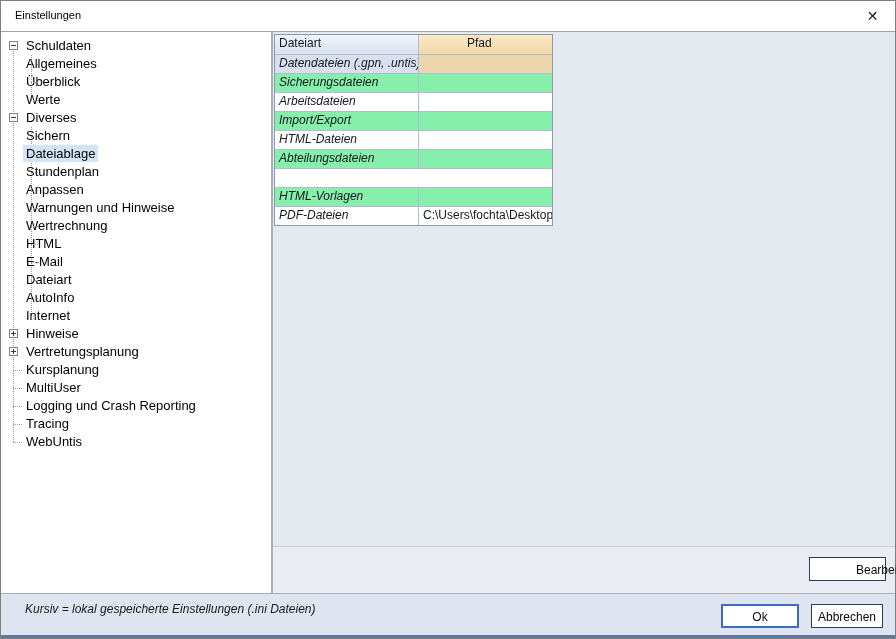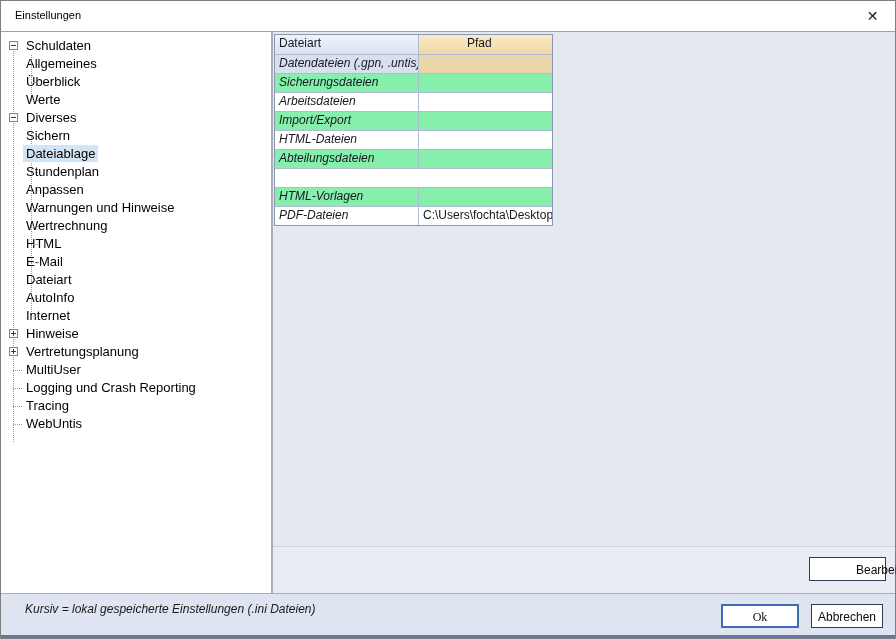--- a/index.html
+++ b/index.html
@@ -43,21 +43,21 @@
   .frow.head .c1{font-style:normal;}
   .frow.odd .fcell{background:#86efac;}
   .frow.even .fcell{background:#ffffff;}
   .frow.sel .c1{background:#d8dfee;}
   .frow.sel .c2{background:#ebd5ab;}
 
   
   .btn{position:absolute;height:24px;background:#ffffff;font-size:12px;color:#0a0a0a;text-align:center;line-height:22px;box-sizing:border-box;cursor:default;}
   #btn-loeschen{left:735px;top:556px;width:56px;border:1px solid #abadb3;margin-top:36px;}
   #btn-bearbeiten{left:808px;top:556px;width:77px;border:1px solid #2c3c5c;padding-left:46px;}
-  #btn-ok{left:720px;top:603px;width:78px;border:2px solid #3e6db5;line-height:20px;font-family:Liberation Serif, serif;}
+  #btn-ok{left:720px;top:603px;width:78px;border:2px solid #3e6db5;line-height:20px;}
   #btn-abbrechen{left:810px;top:603px;width:72px;border:1px solid #2c3c5c;}
 
   
   .bottom-bar{position:absolute;left:0;top:592px;width:100%;height:42px;background:#dee5f0;border-top:1px solid #a9aeb8;box-sizing:border-box;}
   .status-text{position:absolute;left:24px;top:601px;font-size:12px;font-style:italic;color:#1a1a1a;}
   .accent-strip{position:absolute;left:0;bottom:0;width:100%;height:3px;background:#64779e;}
 </style>
 </head>
 <body>
 
@@ -87,20 +87,21 @@
         <div class="titem lvl1 leaf"><span class="tlabel">Anpassen</span></div>
         <div class="titem lvl1 leaf"><span class="tlabel">Warnungen und Hinweise</span></div>
         <div class="titem lvl1 leaf"><span class="tlabel">Wertrechnung</span></div>
         <div class="titem lvl1 leaf"><span class="tlabel">HTML</span></div>
         <div class="titem lvl1 leaf"><span class="tlabel">E-Mail</span></div>
         <div class="titem lvl1 leaf"><span class="tlabel">Dateiart</span></div>
         <div class="titem lvl1 leaf"><span class="tlabel">AutoInfo</span></div>
         <div class="titem lvl1 leaf"><span class="tlabel">Internet</span></div>
         <div class="titem lvl0 boxed"><span class="ebox plus"></span><span class="tlabel">Hinweise</span></div>
         <div class="titem lvl0 boxed"><span class="ebox plus"></span><span class="tlabel">Vertretungsplanung</span></div>
+        <div class="titem lvl0 leaf"><span class="tlabel">Kursplanung</span></div>
         <div class="titem lvl0 leaf"><span class="tlabel">MultiUser</span></div>
         <div class="titem lvl0 leaf"><span class="tlabel">Logging und Crash Reporting</span></div>
         <div class="titem lvl0 leaf"><span class="tlabel">Tracing</span></div>
         <div class="titem lvl0 leaf"><span class="tlabel">WebUntis</span></div>
       </div>
   </div>
 
   <div class="right-panel">
     <div class="files-table">
       <div class="frow head">

